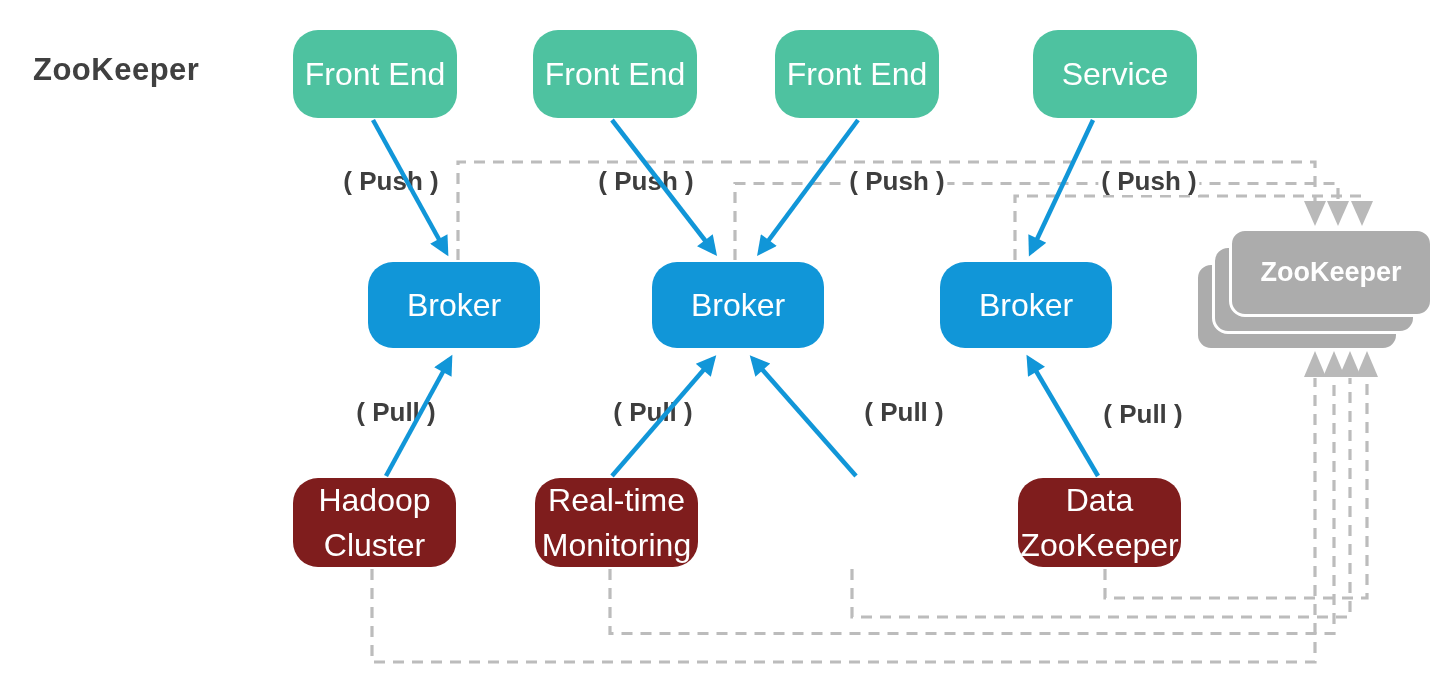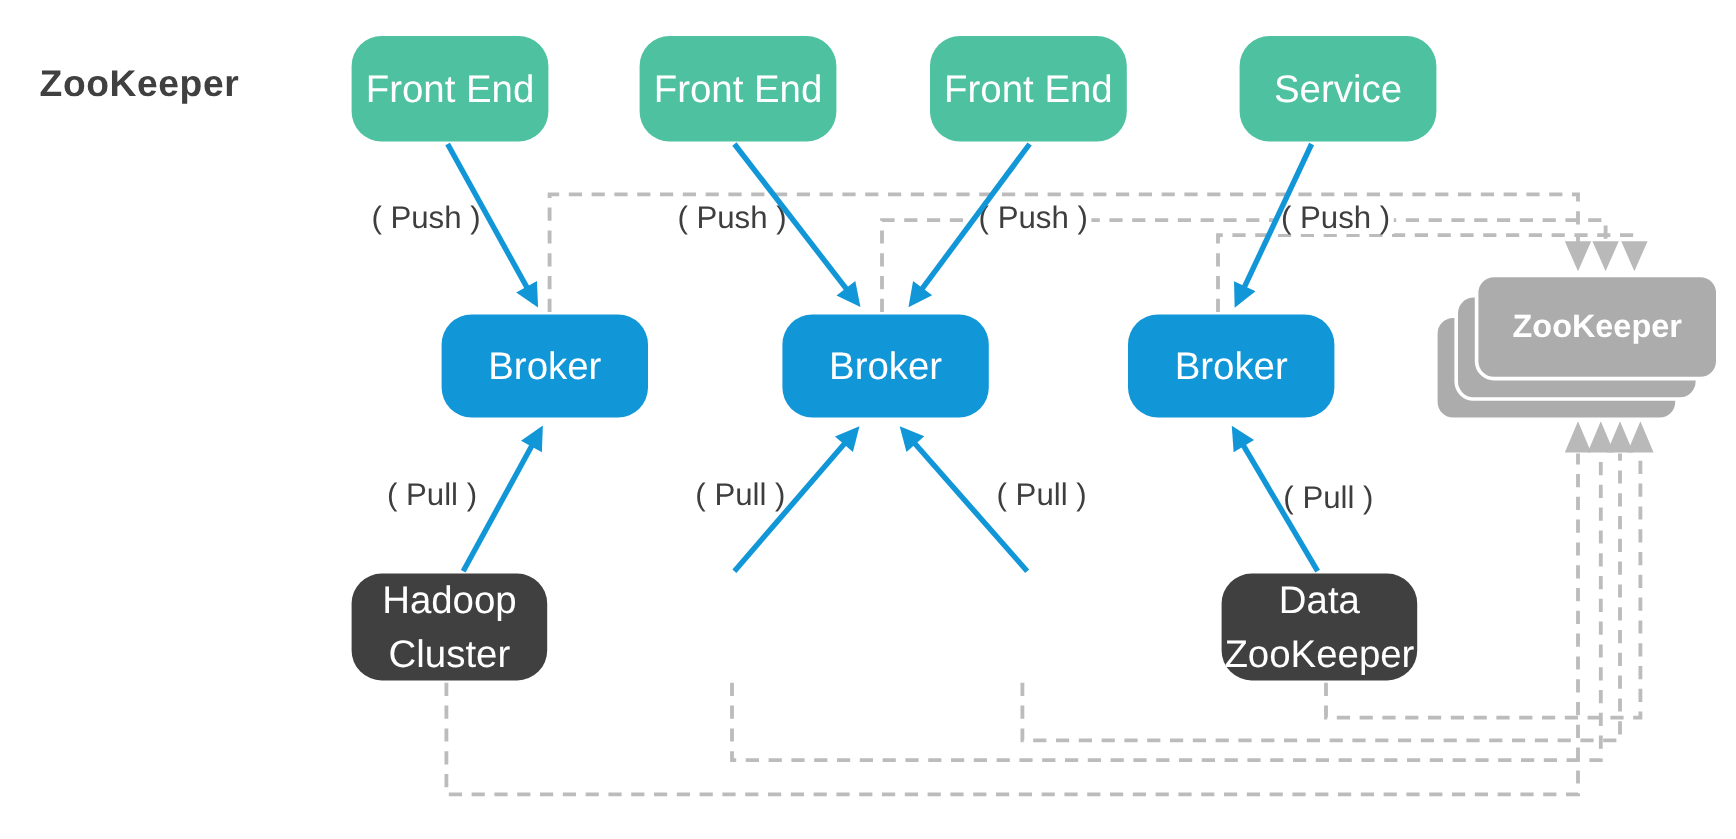--- a/index.html
+++ b/index.html
@@ -12,37 +12,37 @@
   .z-box{z-index:3;}
   .z-arrow{z-index:4;}
 
   .box{
     position:absolute; border-radius:25px; color:#ffffff;
     display:flex; align-items:center; justify-content:center; text-align:center;
     font-size:32px; line-height:1.38; padding:0 10px; box-sizing:border-box;
   }
   .producer-box{background:#4EC2A0; width:164px; height:88px;}
   .broker-box  {background:#1196D8; width:172px; height:86px;}
-  .consumer-box{background:#404040; width:163px; height:89px;}
+  .consumer-box{background:#7f1d1d; width:163px; height:89px;}
 
   .zk-card{
     position:absolute; width:204px; height:89px; background:#ACACAC;
     border:3px solid #ffffff; border-radius:16px; box-sizing:border-box;
     display:flex; align-items:center; justify-content:center;
   }
   .zk-text{color:#ffffff; font-weight:bold; font-size:27px;}
 
   .row-label{
     position:absolute; font-weight:bold; font-size:31px; color:#404040;
     letter-spacing:0.5px;
   }
   .pp-label{
     position:absolute; transform:translateX(-50%);
-    font-weight:normal; font-size:26px; color:#3E3E3E; white-space:nowrap;
-    line-height:28px; z-index:2;
+    font-weight:bold; font-size:26px; color:#3E3E3E; white-space:nowrap;
+    line-height:28px; z-index:2;margin-left:36px;
   }
   .pp-label.masked{background:#ffffff; padding:0 3px;}
 </style>
 </head>
 <body>
 
 <div id="stage">
 
   <svg class="layer z-dash" viewBox="0 0 1447 699">
     <g stroke="#BCBCBC" stroke-width="3.2" fill="none" stroke-dasharray="11 8">
@@ -83,20 +83,21 @@
   <div class="box producer-box z-box" style="left:293px;top:30px;">Front End</div>
   <div class="box producer-box z-box" style="left:533px;top:30px;">Front End</div>
   <div class="box producer-box z-box" style="left:775px;top:30px;">Front End</div>
   <div class="box producer-box z-box" style="left:1015px;top:30px;margin-left:18px;">Service</div>
 
   <div class="box broker-box z-box" style="left:368px;top:262px;">Broker</div>
   <div class="box broker-box z-box" style="left:652px;top:262px;">Broker</div>
   <div class="box broker-box z-box" style="left:940px;top:262px;">Broker</div>
 
   <div class="box consumer-box z-box" style="left:293px;top:478px;">Hadoop Cluster</div>
+  <div class="box consumer-box z-box" style="left:535px;top:478px;">Real-time Monitoring</div>
   <div class="box consumer-box z-box" style="left:1018px;top:478px;">Data ZooKeeper</div>
 
   <div class="z-box" style="position:absolute;left:0;top:0;">
     <div class="zk-card" style="left:1195px;top:262px;"></div>
     <div class="zk-card" style="left:1212px;top:245px;"></div>
     <div class="zk-card" style="left:1229px;top:228px;">
       <span class="zk-text">ZooKeeper</span>
     </div>
   </div>
 

